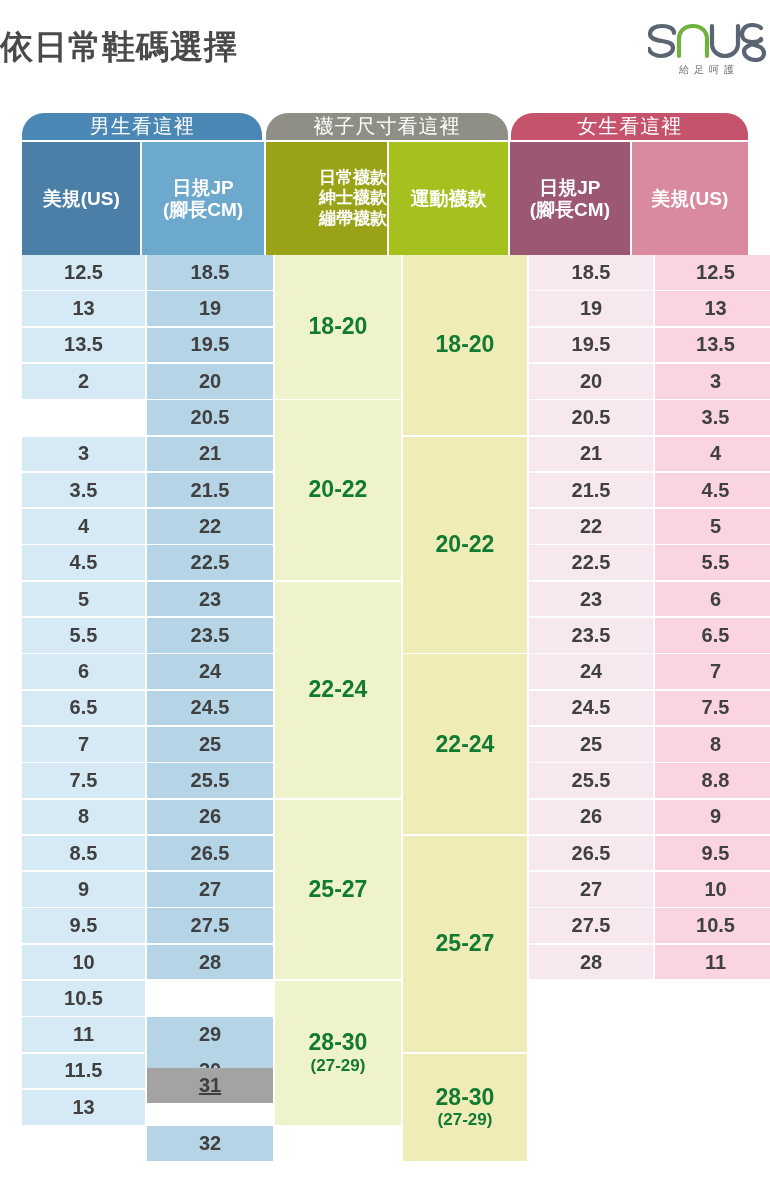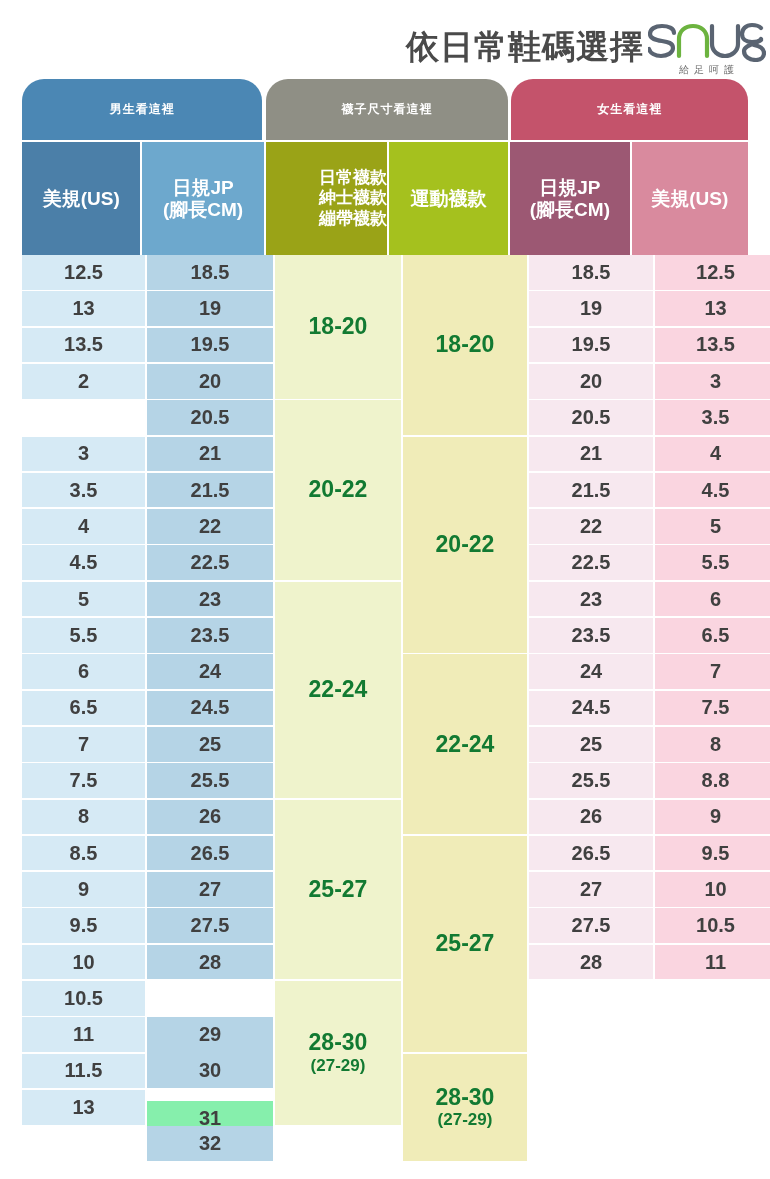--- a/index.html
+++ b/index.html
@@ -8,21 +8,21 @@
     background: #ffffff;
     font-family: "Liberation Sans", "DejaVu Sans", sans-serif;
     overflow: hidden;
   }
 
   
   #title-bar {
     height: 95px;
     display: flex;
     align-items: center;
-    justify-content: flex-end;
+    justify-content: space-between;
   }
   .title-text {
     font-size: 33px;
     font-weight: bold;
     color: #4a4a4a;
     letter-spacing: 1px;
     white-space: nowrap;
   }
   #logo-block {
     display: flex;
@@ -61,25 +61,25 @@
     padding: 0 22px;
   }
 
   
   #group-row {
     display: flex;
     height: 45px;
     align-items: flex-end;
   }
   .group-tab {
-    height: 61px;
+    height: 27px;
     border-radius: 22px 22px 0 0;
     color: #fff;
-    font-size: 12px;
-    font-weight: bold;
+    font-size: 20px;
+    font-weight: normal;
     display: flex;
     align-items: center;
     justify-content: center;
     letter-spacing: 1px;
   }
   .group-gap { width: 4px; }
 
   
   #head-row {
     display: flex;
@@ -240,21 +240,21 @@
         <div class="cell" style="top: 471.9px; height: 34.7px; background: rgb(181, 212, 230); color: rgb(64, 64, 64);">25</div>
         <div class="cell" style="top: 508.2px; height: 34.7px; background: rgb(181, 212, 230); color: rgb(64, 64, 64);">25.5</div>
         <div class="cell" style="top: 544.5px; height: 34.7px; background: rgb(181, 212, 230); color: rgb(64, 64, 64);">26</div>
         <div class="cell" style="top: 580.8px; height: 34.7px; background: rgb(181, 212, 230); color: rgb(64, 64, 64);">26.5</div>
         <div class="cell" style="top: 617.1px; height: 34.7px; background: rgb(181, 212, 230); color: rgb(64, 64, 64);">27</div>
         <div class="cell" style="top: 653.4px; height: 34.7px; background: rgb(181, 212, 230); color: rgb(64, 64, 64);">27.5</div>
         <div class="cell" style="top: 689.7px; height: 34.7px; background: rgb(181, 212, 230); color: rgb(64, 64, 64);">28</div>
         <div class="cell" style="top: 726px; height: 34.7px; background: rgb(181, 212, 230); color: rgb(64, 64, 64); margin-top: 41px;">28.5</div>
         <div class="cell" style="top: 762.3px; height: 34.7px; background: rgb(181, 212, 230); color: rgb(64, 64, 64);">29</div>
         <div class="cell" style="top: 798.6px; height: 34.7px; background: rgb(181, 212, 230); color: rgb(64, 64, 64);">30</div>
-        <div class="cell" style="top: 846px; height: 34.7px; background: #86efac; color: rgb(64, 64, 64);">31</div>
+        <div class="cell" style="top: 813px; height: 34.7px; background: #a3a3a3; color: rgb(64, 64, 64); text-decoration: underline;">31</div>
         <div class="cell" style="top: 871.2px; height: 34.7px; background: rgb(181, 212, 230); color: rgb(64, 64, 64);">32</div>
       </div>
       <div class="col" style="left: 253px; width: 126px;">
         <div class="merged" style="top: 0px; height: 143.6px; background: rgb(239, 243, 204); color: rgb(18, 122, 50);">
           <span>18-20</span>
         </div>
         <div class="merged" style="top: 145.2px; height: 179.9px; background: rgb(239, 243, 204); color: rgb(18, 122, 50);">
           <span>20-22</span>
         </div>
         <div class="merged" style="top: 326.7px; height: 216.2px; background: rgb(239, 243, 204); color: rgb(18, 122, 50);">

